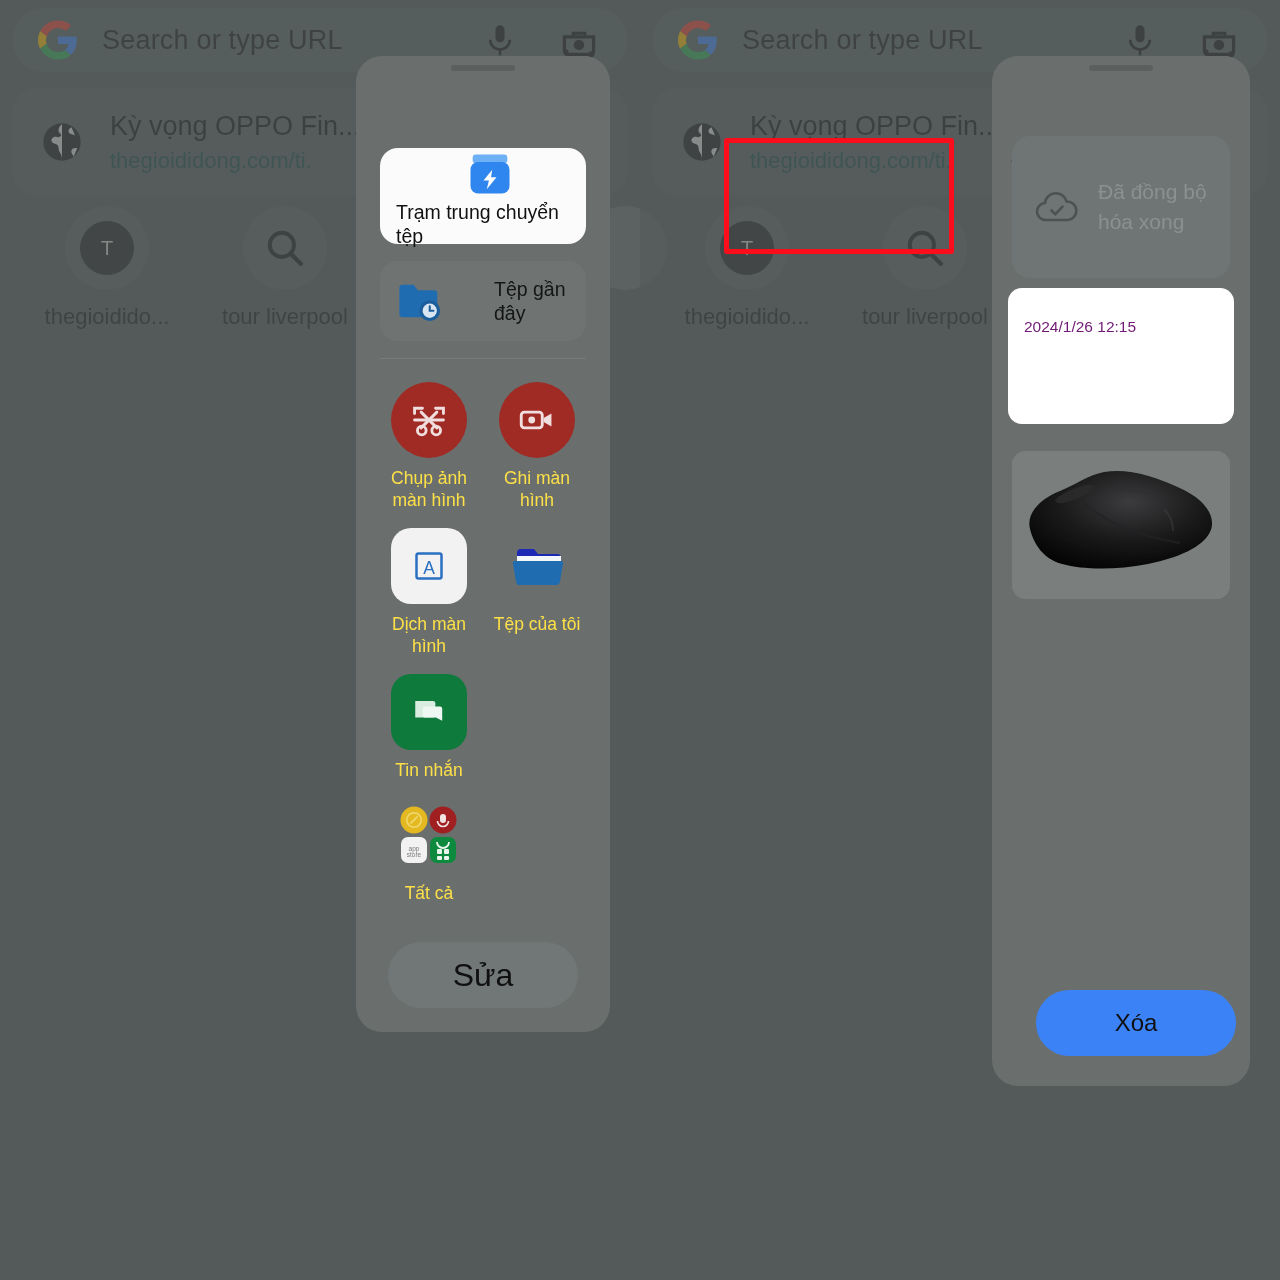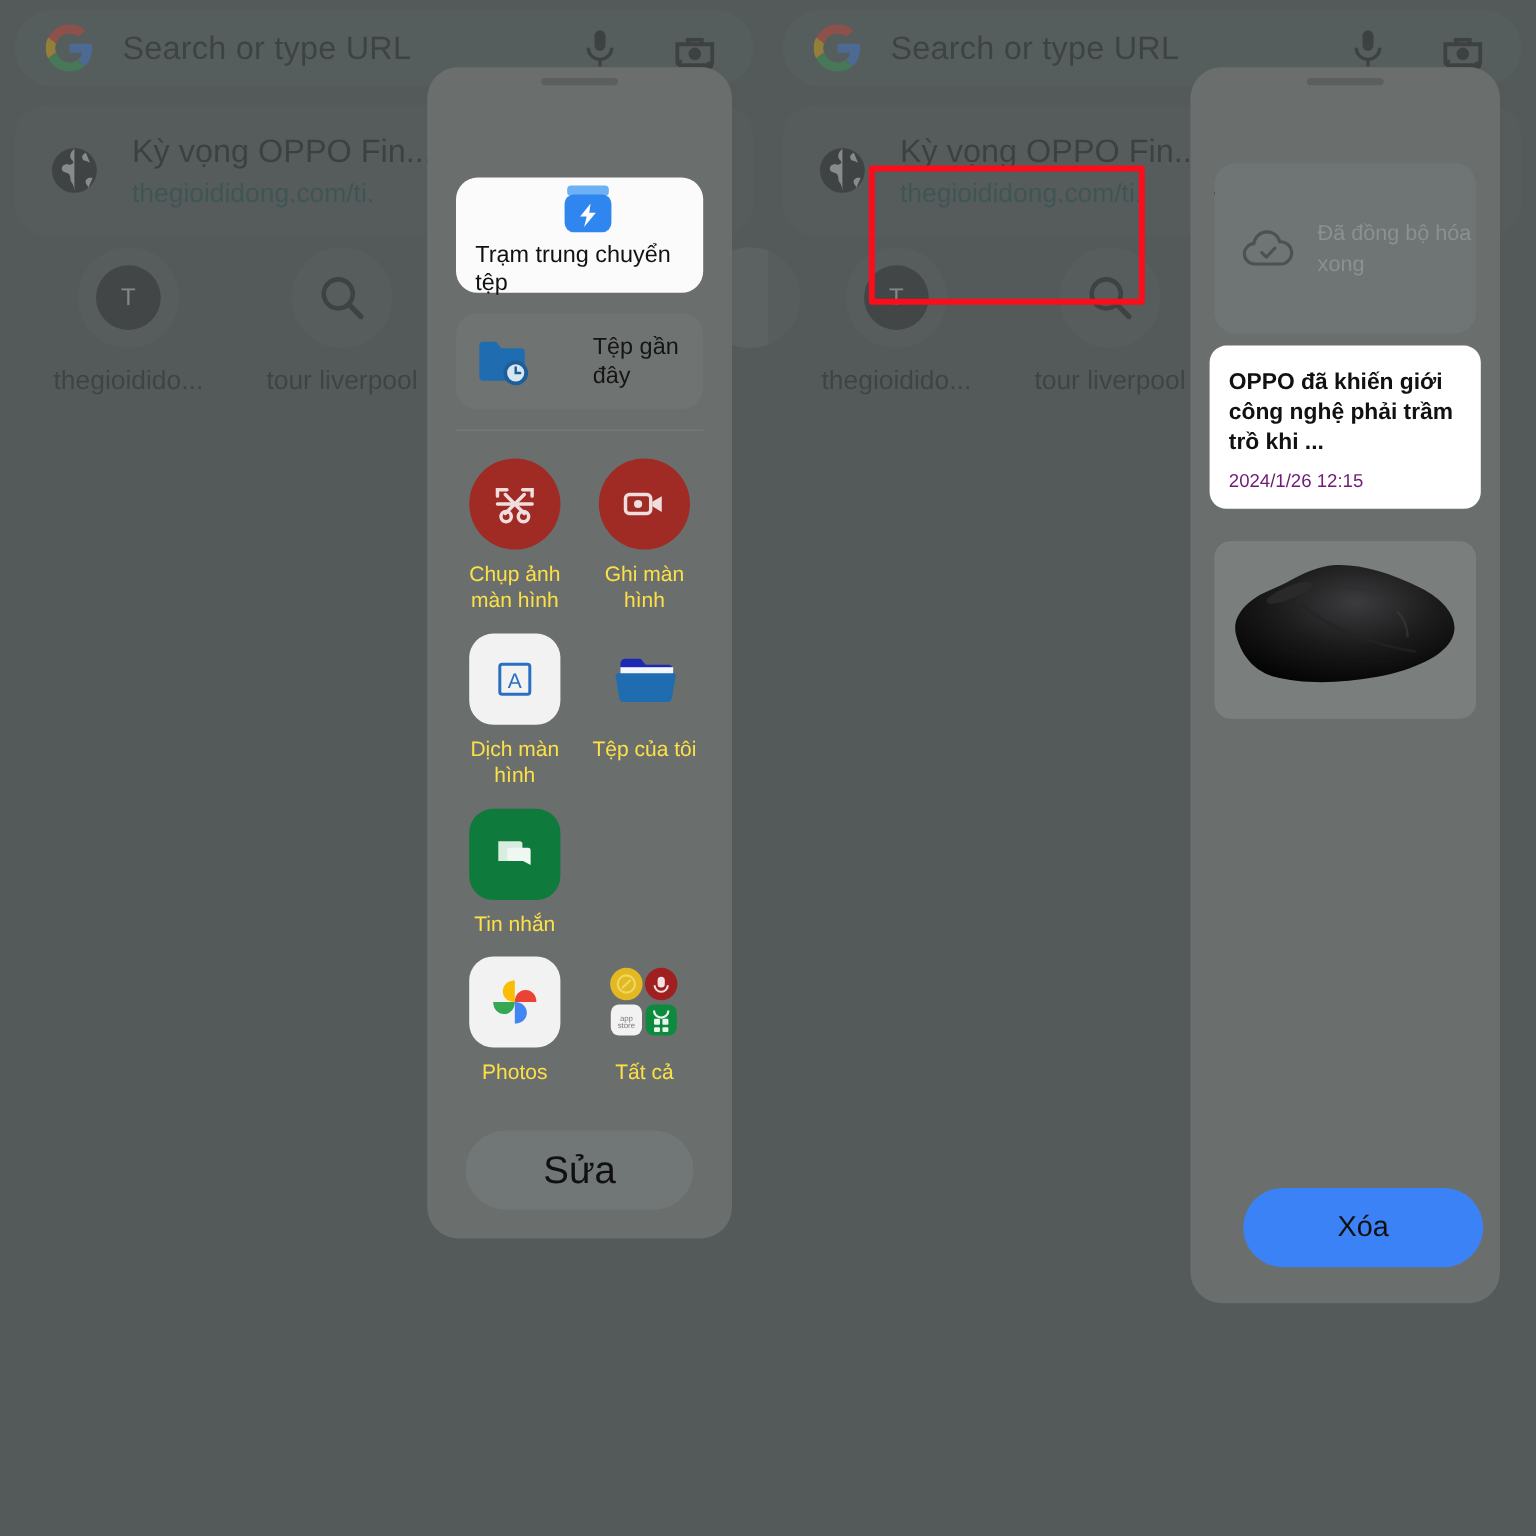--- a/index.html
+++ b/index.html
@@ -108,21 +108,21 @@
   .back-ico { margin-left: 18px; width: 34px; height: 26px; flex: 0 0 auto; }
   .rtitle { margin-left: 16px; font-size: 22px; color: #141414; font-weight: 500; }
   .kebab { position: absolute; right: 24px; top: 50%; transform: translateY(-50%); }
   .kebab i { display: block; width: 6px; height: 6px; border-radius: 50%; background: #151515; margin: 4px 0; }
 
   .sync-card {
     position: absolute; left: 20px; top: 80px; width: 218px; height: 142px;
     background: #6f7474; border-radius: 18px; display: flex; align-items: center;
   }
   .cloud-ico { margin-left: 22px; width: 46px; height: 36px; flex: 0 0 auto; }
-  .sync-text { margin-left: 18px; font-size: 18px; color: #8c9190; line-height: 1.45; }
+  .sync-text { margin-left: 18px; font-size: 21px; color: #8c9190; line-height: 1.45; }
 
   .note-card {
     position: absolute; left: 16px; top: 232px; width: 226px; height: 136px;
     background: #fff; border-radius: 14px; padding: 18px 16px 0 16px;
   }
   .note-title { font-size: 19px; color: #111; font-weight: 600; line-height: 1.32; }
   .note-date { margin-top: 12px; font-size: 15.5px; color: #701a75; }
 
   .thumb {
     position: absolute; left: 20px; top: 395px; width: 218px; height: 148px;
@@ -340,31 +340,20 @@
             <svg width="44" height="44" viewBox="0 0 32 32">
               <path d="M6 8h13a1.6 1.6 0 0 1 1.6 1.6v8.8A1.6 1.6 0 0 1 19 20H6V8z" fill="#d9ece0"></path>
               <path d="M13 12h11a1.6 1.6 0 0 1 1.6 1.6v8.8L21 20h-8a1.6 1.6 0 0 1-1.6-1.6v-4.8A1.6 1.6 0 0 1 13 12z" fill="#eef7f1"></path>
             </svg>
           </div>
           <div class="glabel">Tin nhắn</div>
         </div>
       </div>
 
       <div class="grow">
-        <div class="gitem">
-          <div class="gicon lightsq">
-            <svg width="48" height="48" viewBox="0 0 48 48">
-              <path d="M24 24V6c-6 0-10 4-10 9s4 9 10 9z" fill="#fbbc04"></path>
-              <path d="M24 24h18c0-6-4-10-9-10s-9 4-9 10z" fill="#ea4335"></path>
-              <path d="M24 24v18c6 0 10-4 10-9s-4-9-10-9z" fill="#4285f4"></path>
-              <path d="M24 24H6c0 6 4 10 9 10s9-4 9-10z" fill="#34a853"></path>
-            </svg>
-          </div>
-          <div class="glabel">Photos</div>
-        </div>
         <div class="gitem">
           <div class="gicon">
             <svg width="62" height="60" viewBox="0 0 62 60">
               <circle cx="16" cy="15" r="13.5" fill="#e3b820"></circle>
               <circle cx="16" cy="15" r="7.2" fill="none" stroke="#efd668" stroke-width="1.8"></circle>
               <path d="M13 18l6-6" stroke="#efd668" stroke-width="1.8" stroke-linecap="round"></path>
               <circle cx="45" cy="15" r="13.5" fill="#a02022"></circle>
               <rect x="42" y="9" width="6" height="9" rx="3" fill="#f2e2e2"></rect>
               <path d="M39.5 16a5.5 5.5 0 0 0 11 0" stroke="#f2e2e2" stroke-width="1.7" fill="none"></path>
               <rect x="3" y="32" width="26" height="26" rx="7" fill="#f2f2f2"></rect>
@@ -403,21 +392,20 @@
 
     <div class="sync-card">
       <svg class="cloud-ico" viewBox="0 0 46 36">
         <path d="M11.5 31a8.5 8.5 0 0 1-.6-16.98A11 11 0 0 1 32.5 12.5a8.5 8.5 0 0 1 1.2 18.5H11.5z" fill="none" stroke="#4d5150" stroke-width="2.6"></path>
         <path d="M17.5 21.5l3.8 3.8 7.2-7.6" fill="none" stroke="#4d5150" stroke-width="2.6" stroke-linecap="round" stroke-linejoin="round"></path>
       </svg>
       <div class="sync-text">Đã đồng bộ hóa xong</div>
     </div>
 
     <div class="note-card">
-      <div class="note-title">OPPO đã khiến giới công nghệ phải trầm trồ khi ...</div>
       <div class="note-date">2024/1/26 12:15</div>
     </div>
 
     <div class="thumb">
       <svg width="218" height="148" viewBox="0 0 218 148">
         <rect width="218" height="148" fill="#7a7f7e"></rect>
         <defs>
           <radialGradient id="mg" cx="55%" cy="32%" r="72%">
             <stop offset="0%" stop-color="#3c3c3e"></stop>
             <stop offset="52%" stop-color="#1b1b1c"></stop>

